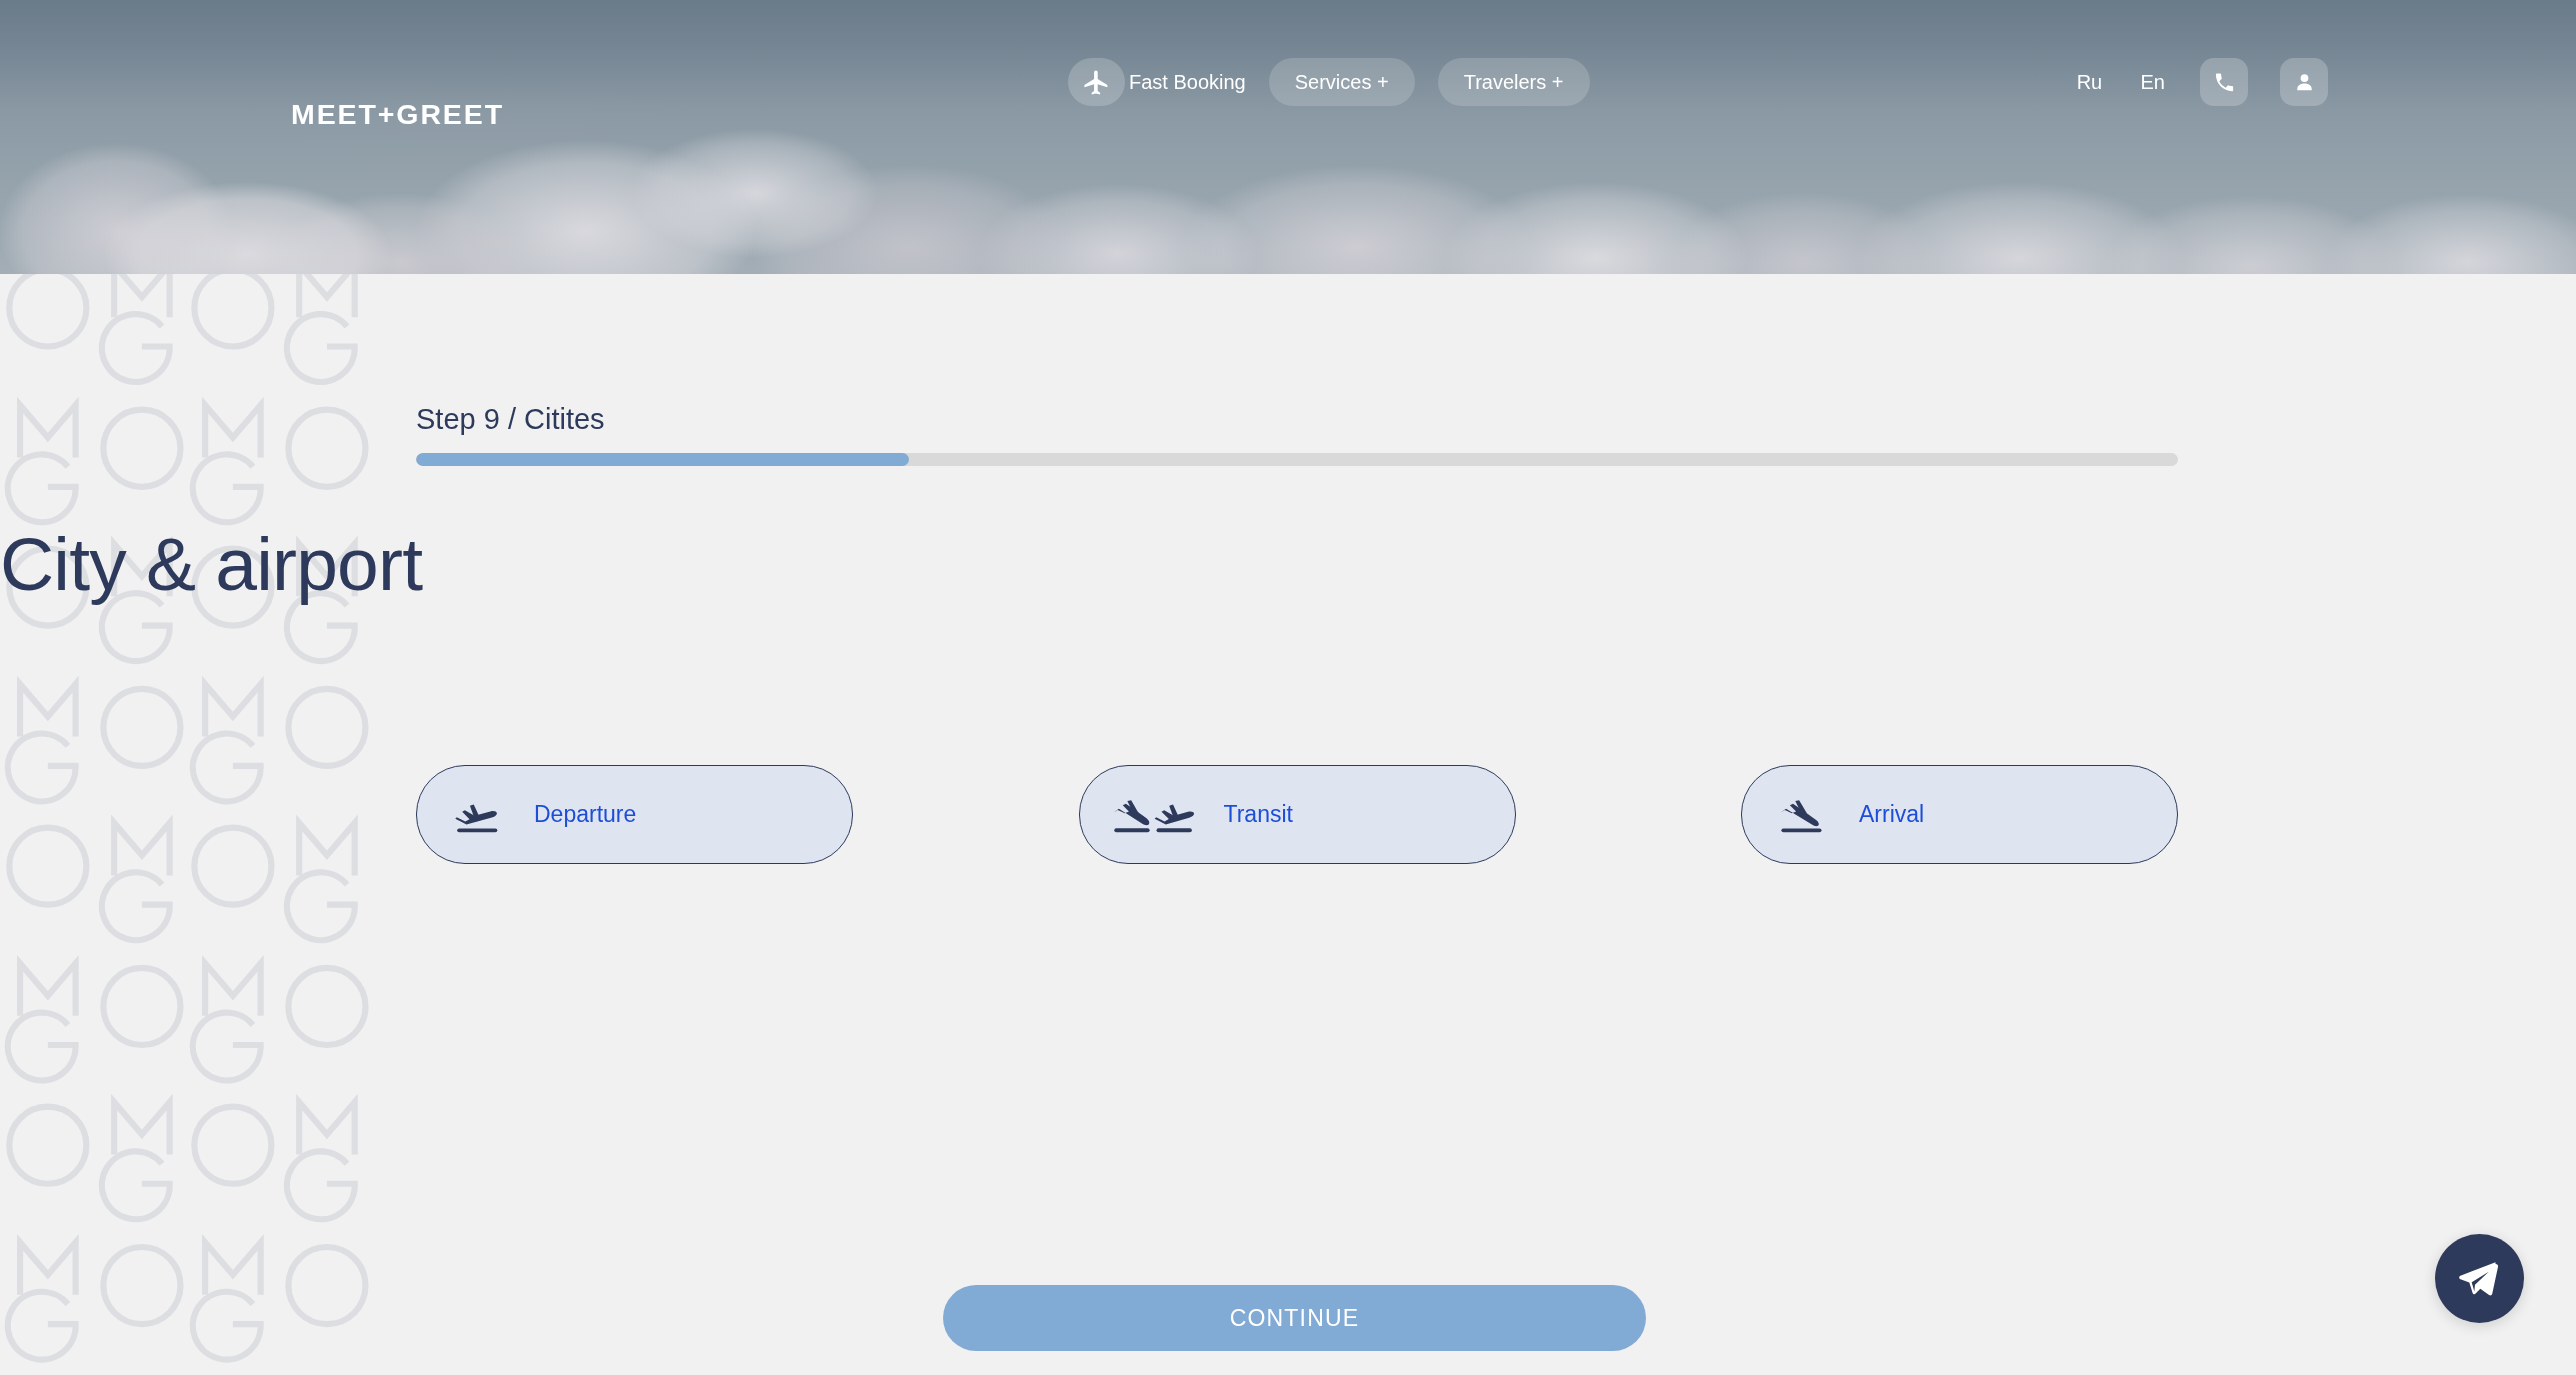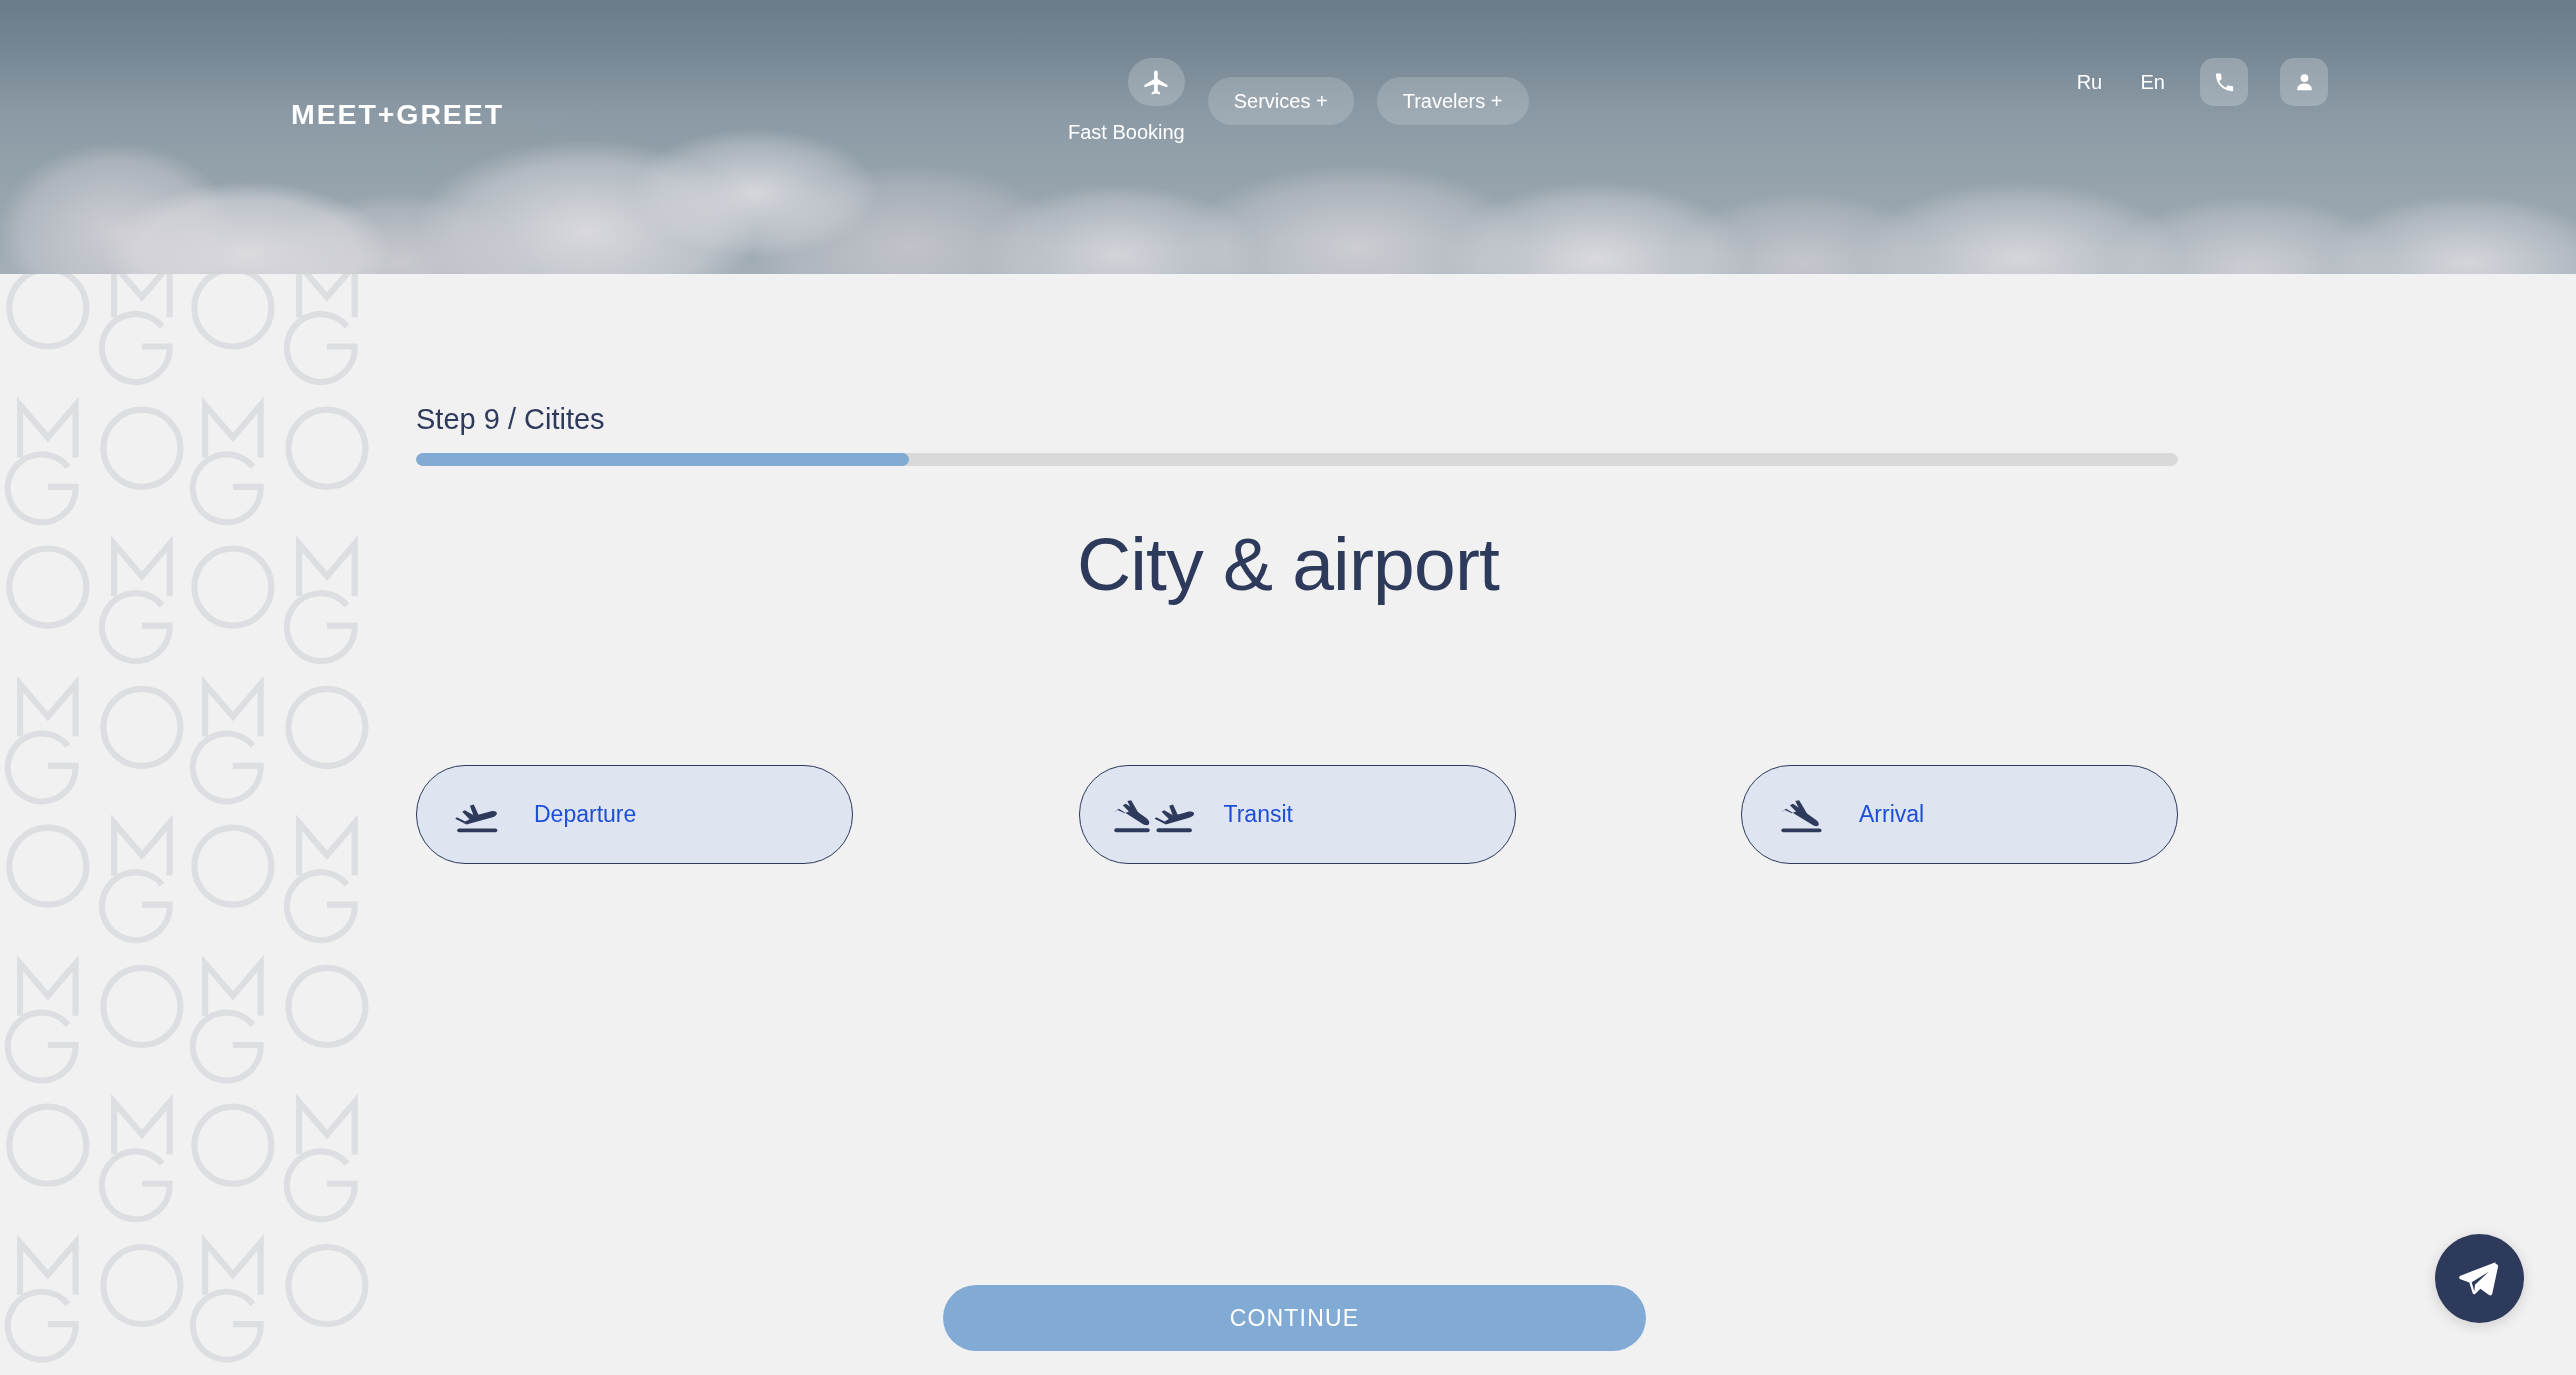--- a/index.html
+++ b/index.html
@@ -68,23 +68,22 @@
   .nav {
     position: absolute;
     left: 1068px;
     top: 58px;
     display: flex;
     align-items: center;
     gap: 23px;
   }
   .nav-fastbooking {
     display: flex;
-    align-items: flex-end;
-    gap: 15px;
-    flex-direction: column;
+    align-items: center;
+    gap: 4px;
   }
   .nav-plane-pill {
     width: 57px;
     height: 48px;
     border-radius: 24px;
     background: rgba(255,255,255,0.20);
     display: flex;
     align-items: center;
     justify-content: center;
   }
@@ -175,21 +174,20 @@
     height: 100%;
     background: #81abd4;
     border-radius: 7px;
   }
 
   .page-title {
     position: absolute;
     left: 0;
     top: 247px;
     width: 2576px;
-    text-align: center;
     font-size: 75px;
     font-weight: 400;
     color: #2e3a5c;
     letter-spacing: -0.8px;
   }
 
   .cards {
     position: absolute;
     left: 416px;
     top: 491px;

